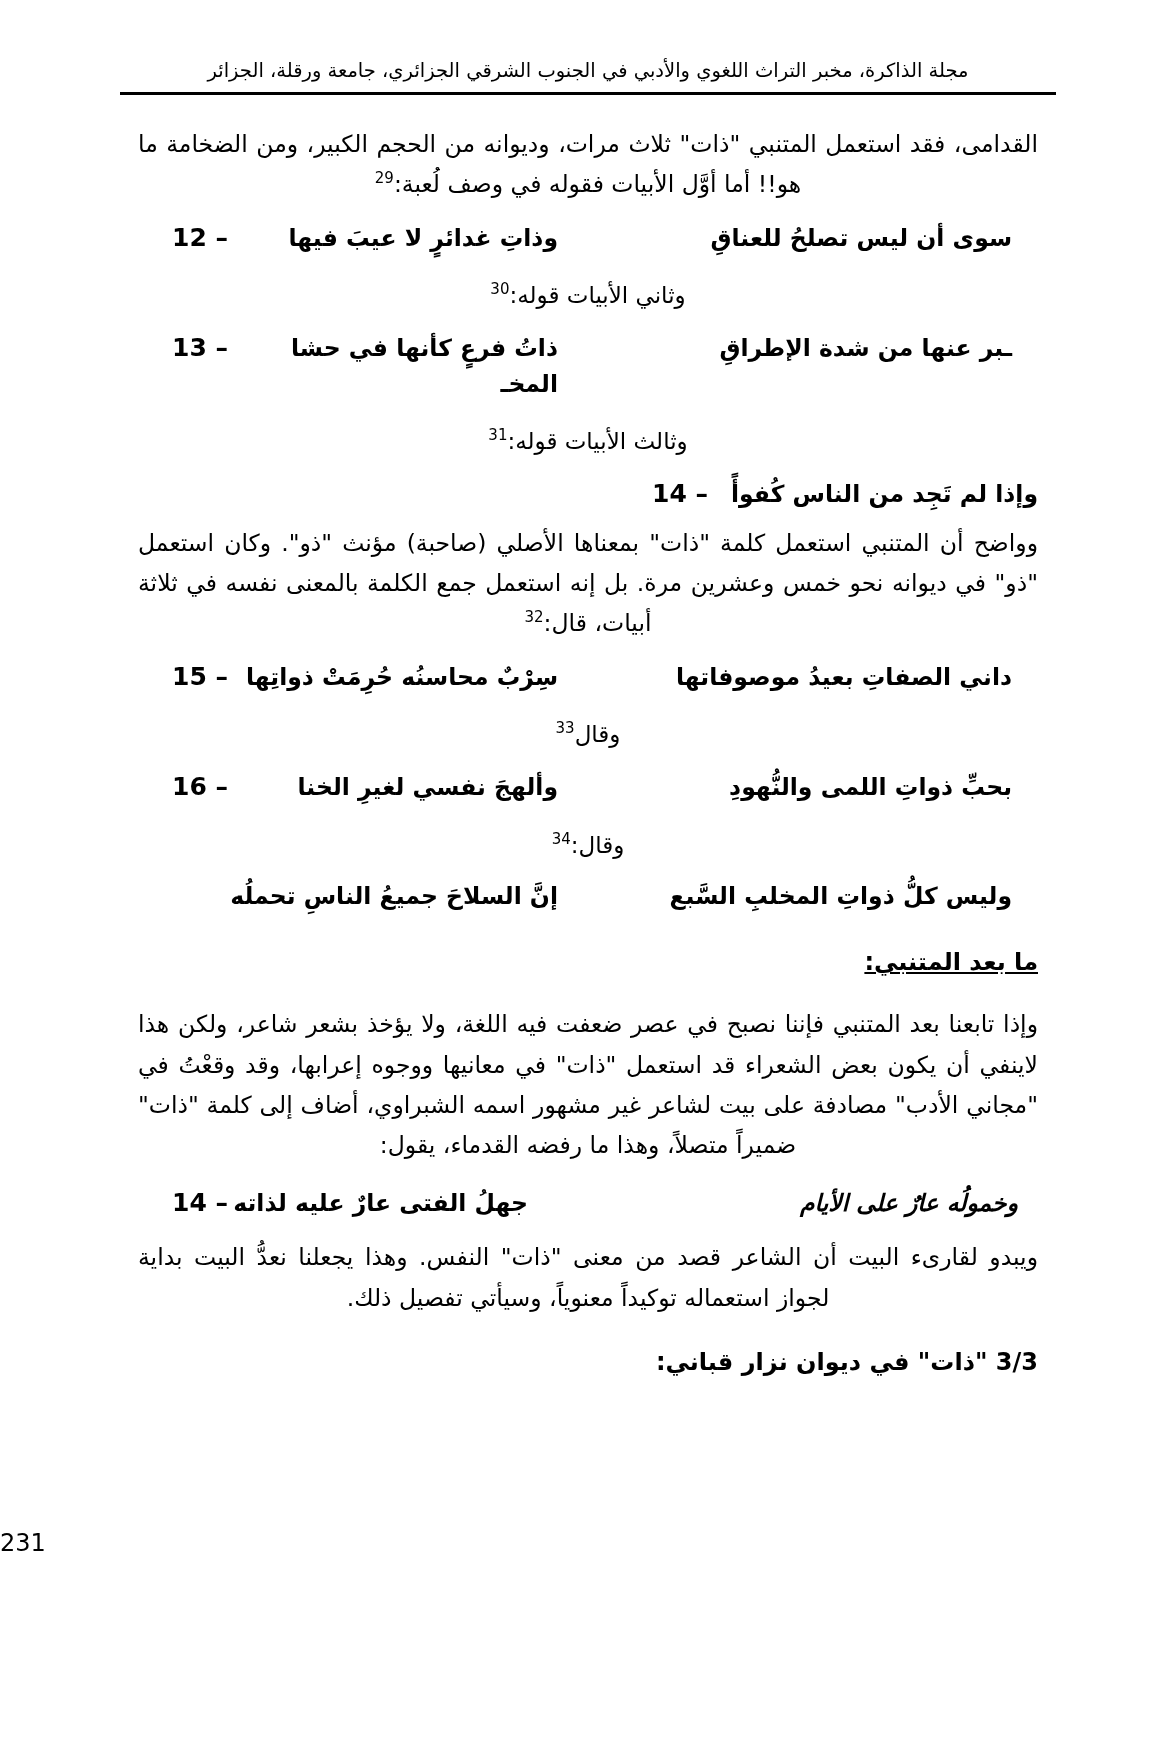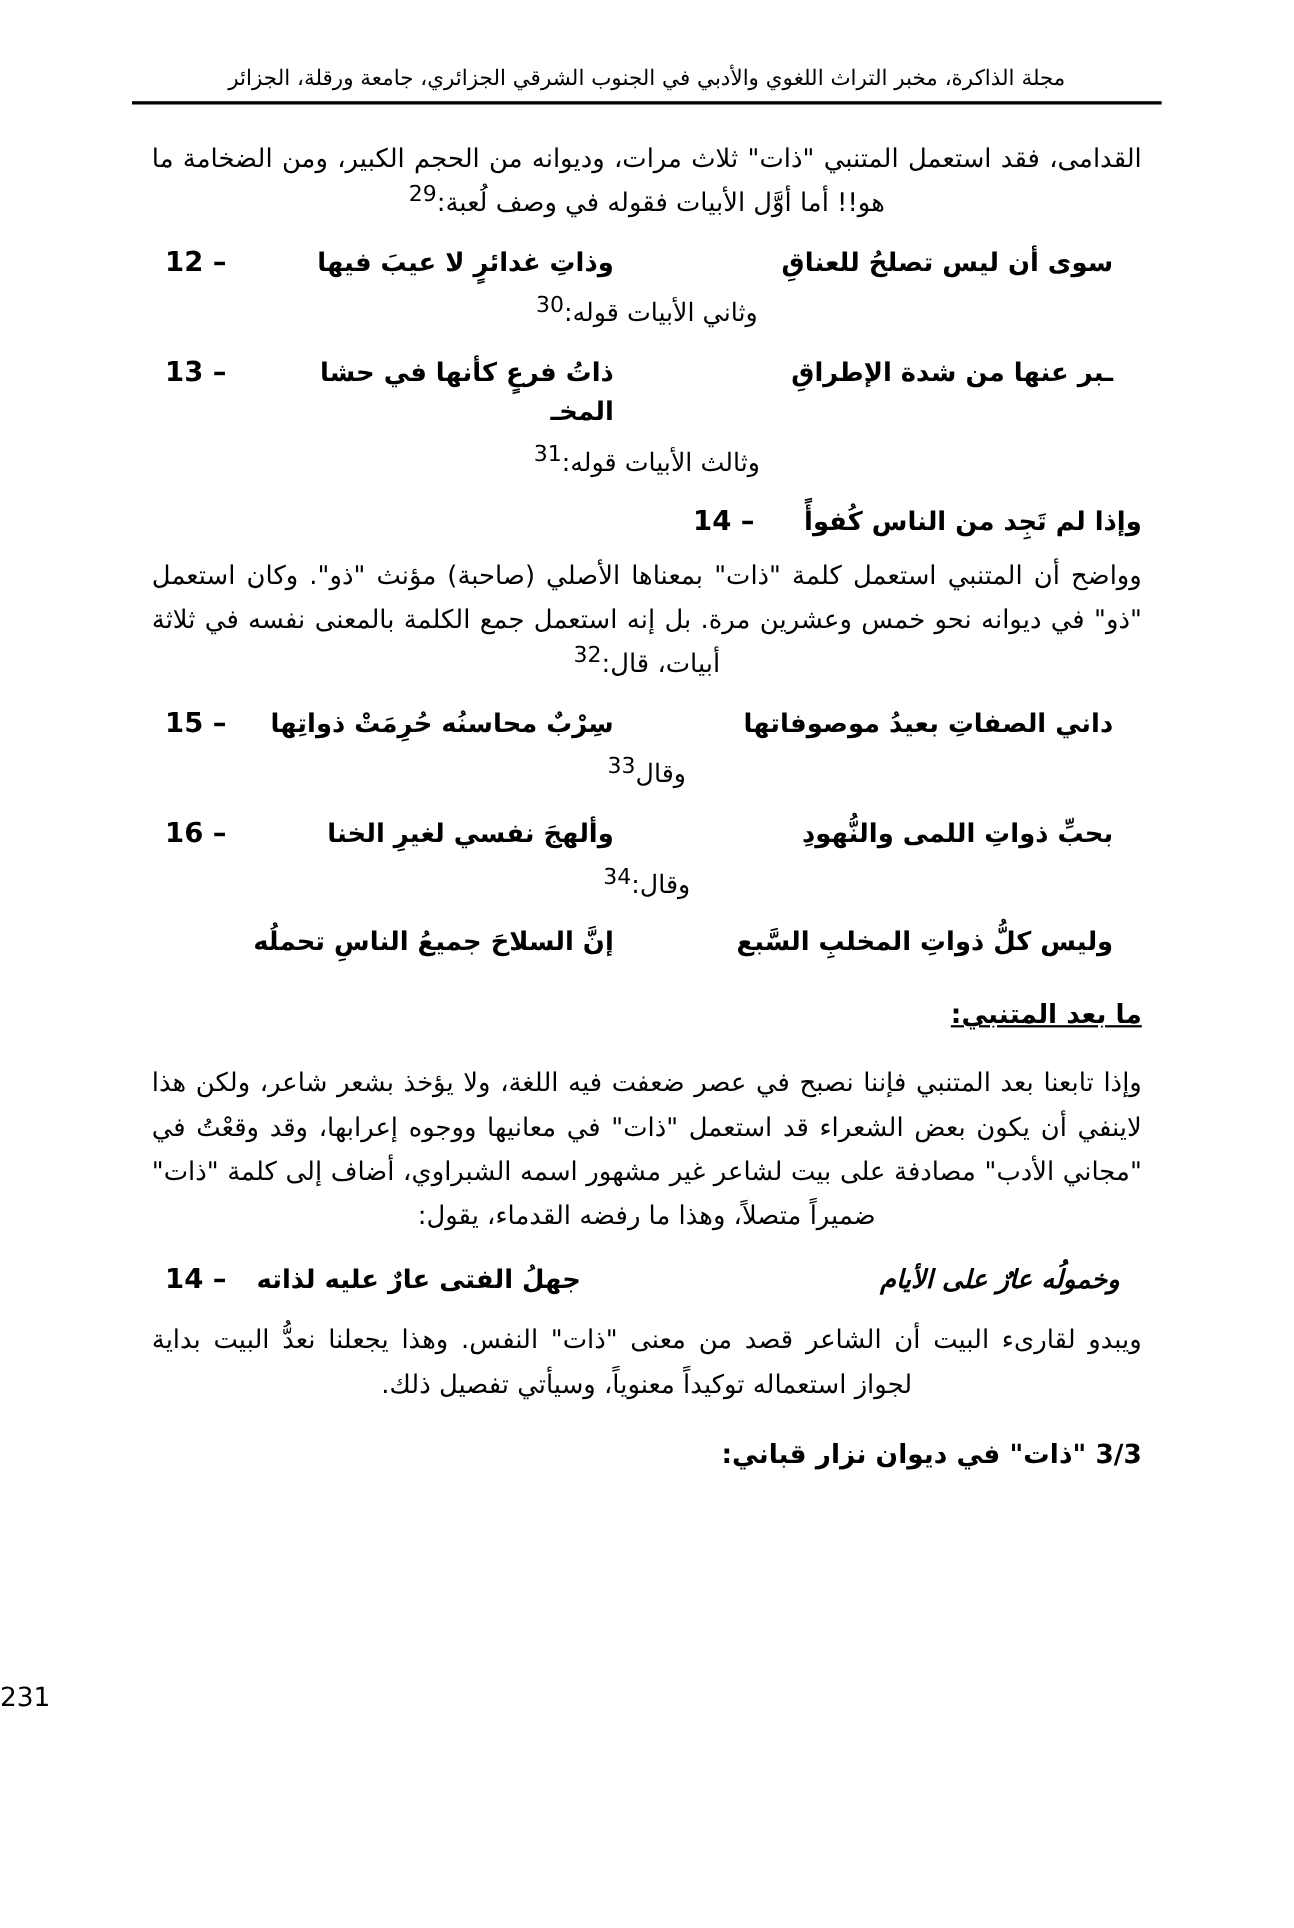--- a/index.html
+++ b/index.html
@@ -59,50 +59,50 @@
     text-align: justify;
     text-align-last: center;
     margin: 0;
     text-justify: inter-word;
   }
   p.prose.first {
     text-align-last: center;
   }
 
   .sup {
-    font-size: 20px;
+    font-size: 15px;
     vertical-align: super;
     line-height: 0;
   }
 
   
   .intro-line {
     font-size: 23px;
     line-height: 1.7;
-    margin: 0 0 0 0;
+    margin: 20px 0 0 0;
     text-align: center;
     direction: rtl;
   }
 
   
   .verse {
     display: flex;
     flex-direction: row;
     align-items: baseline;
     justify-content: flex-start;
     direction: rtl;
     font-weight: bold;
     font-size: 23.5px;
     margin: 14px 0 10px 0;
     line-height: 1.5;
   }
   .verse .num {
     flex: 0 0 auto;
     width: 78px;
-    text-align: left;
+    text-align: right;
     padding-left: 12px;
     font-weight: bold;
     font-size: 25px;
     direction: ltr;
     unicode-bidi: isolate;
   }
   .verse .hemistich-a {
     flex: 0 0 auto;
     width: 330px;
     text-align: right;

